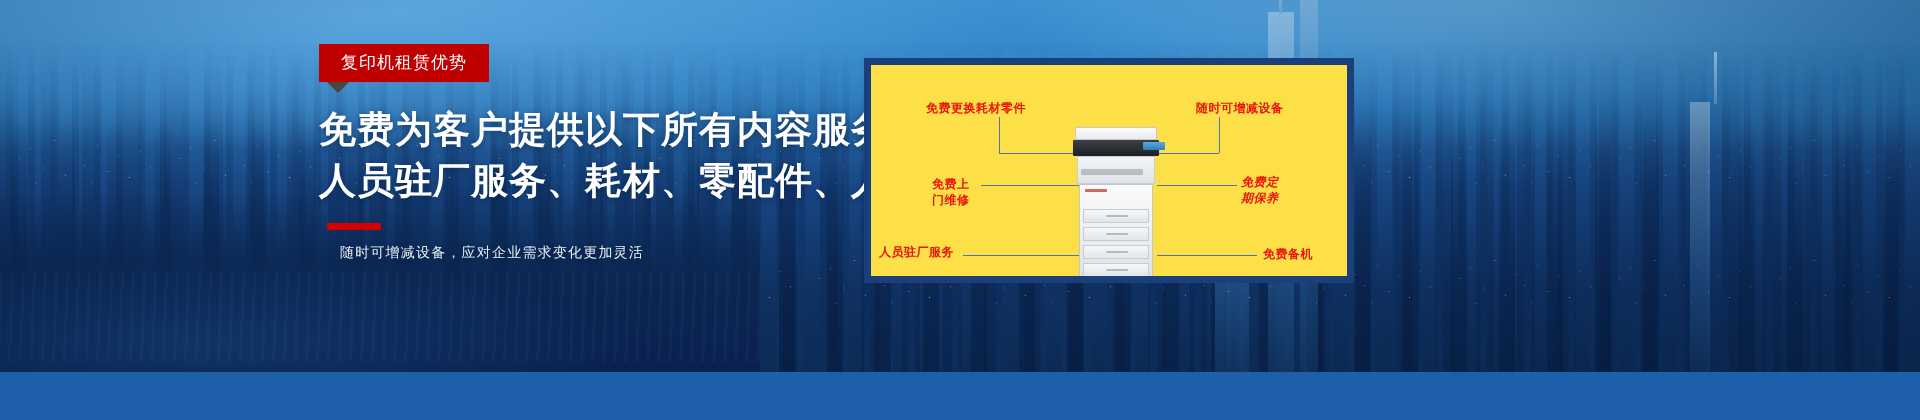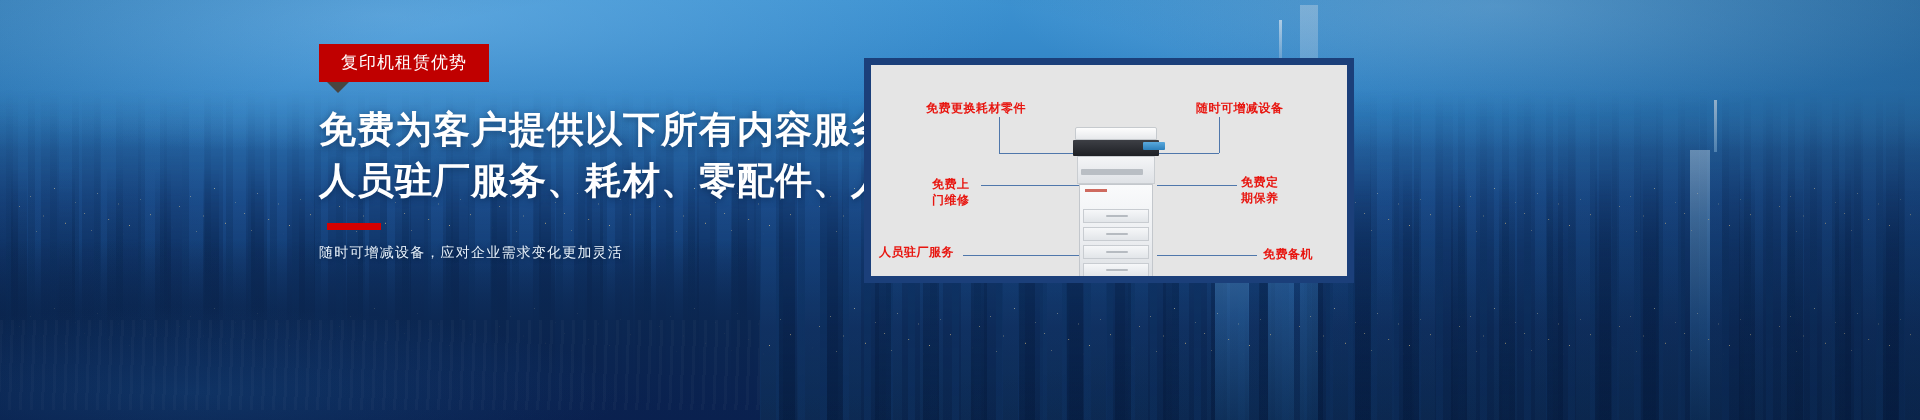--- a/index.html
+++ b/index.html
@@ -6,21 +6,21 @@
   html,body { width:1920px; height:420px; }
   body {
     font-family:"Liberation Sans", sans-serif;
     overflow:hidden;
     background:#1d5fa8;
   }
 
   #banner {
     position:relative;
     width:1920px;
-    height:420px;
+    height:372px;
     overflow:hidden;
   }
 
   
   .bg-base{
     position:absolute; inset:0;
     background:
       linear-gradient(180deg,#2a7fc4 0%, #2f86c9 14%, #2a6fae 30%, #1d4f8f 48%,
                       #153f78 62%, #102f5e 78%, #0c264c 100%);
   }
@@ -145,21 +145,21 @@
     white-space:nowrap;
   }
   .headline .l2{ display:block; }
 
   .red-rule{
     width:54px; height:7px; background:#d40000;
     margin-top:17px; margin-left:8px;
   }
 
   .subtitle{
-    margin-top:14px; margin-left:0;
+    margin-top:14px; margin-left:21px;
     color:#e8f2fb;
     font-size:14px;
     letter-spacing:1.2px;
     text-shadow:0 1px 4px rgba(3,24,58,.7);
     white-space:nowrap;
   }
 
   .cta{
     display:inline-block;
     margin-top:28px;
@@ -176,41 +176,41 @@
   
   .panel{
     position:absolute; left:864px; top:58px;
     width:490px; height:225px;
     background:#1b3f7a;
     padding:7px;
   }
   .panel-inner{
     position:relative;
     width:100%; height:100%;
-    background:#e5e5e5;
+    background:#fde047;
     overflow:hidden;
   }
 
   .lbl{
     position:absolute;
     color:#e8150f;
     font-family:"Liberation Serif", serif;
     font-weight:bold;
     font-size:12px;
     line-height:1.3;
     letter-spacing:.5px;
     white-space:nowrap;
   }
   .lbl.right{ text-align:left; }
 
   .lbl-l1{ left:55px;  top:36px; }
   .lbl-l2{ left:61px;  top:112px; }
   .lbl-l3{ left:8px;   top:180px; }
   .lbl-r1{ left:325px; top:36px; }
-  .lbl-r2{ left:370px; top:110px; }
+  .lbl-r2{ left:370px; top:110px;font-style:italic; }
   .lbl-r3{ left:392px; top:182px; }
 
   .conn{ position:absolute; background:#4f77ab; }
   .conn.h{ height:1px; }
   .conn.v{ width:1px; }
 
   
   .copier{
     position:absolute; left:198px; top:62px;
     width:94px; height:155px;

